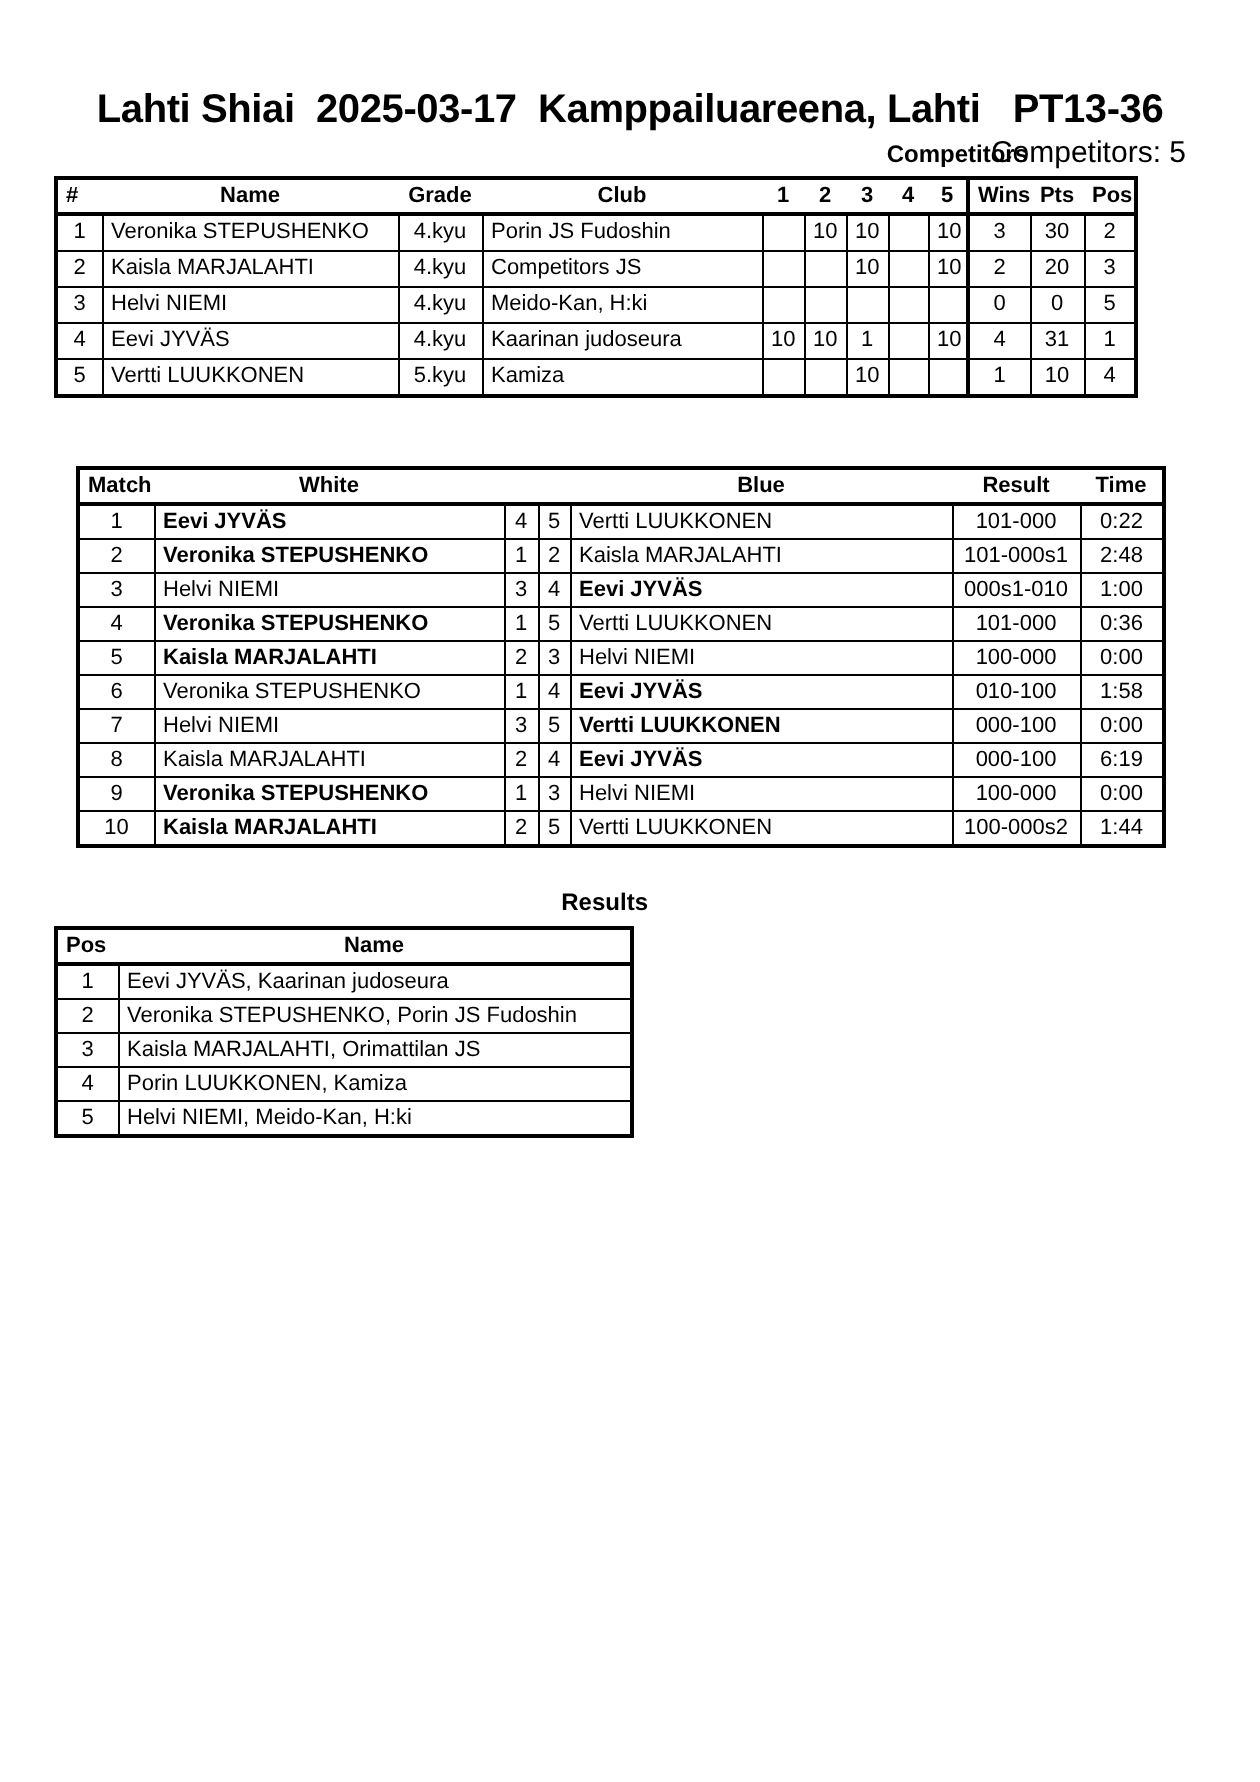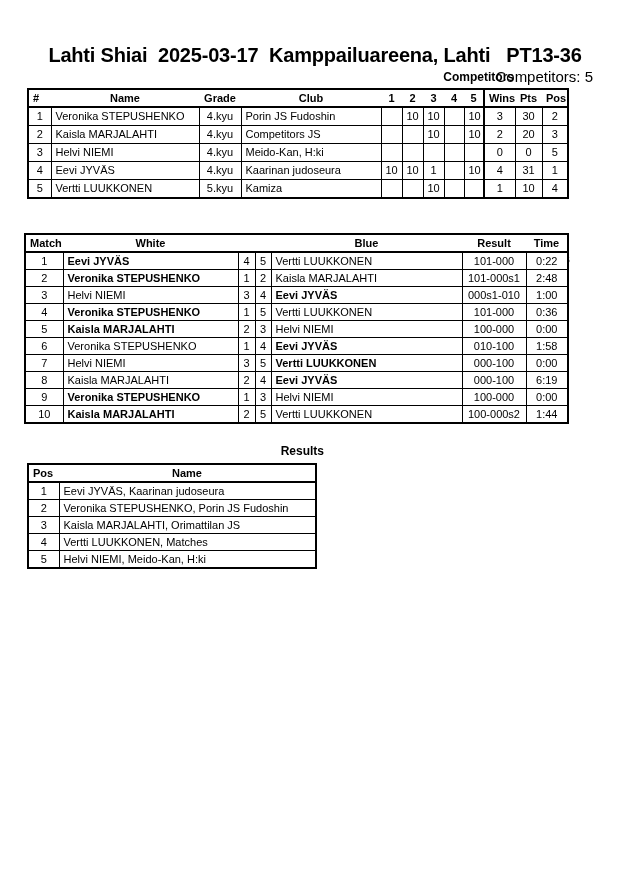--- a/index.html
+++ b/index.html
@@ -18,21 +18,21 @@
   #heading-matches{top:216px;left:27px;width:543px;margin-top:36px;}
   #heading-results{top:444px;left:36px;width:288px;}
   .count-label{
     position:absolute;top:68px;right:37px;font-size:15px;
   }
   table{
     position:absolute;border-collapse:collapse;table-layout:fixed;
     background:#fff;border:2px solid #000;
   }
   #competitors-table{top:88px;left:27px;width:540px;}
-  #matches-table{top:233px;left:24px;width:543px;padding-left:20px;}
+  #matches-table{top:233px;left:38px;width:543px;padding-left:20px;}
   #results-table{top:463px;left:27px;width:288px;}
   td,th{
     border:1px solid #000;font-size:11px;line-height:1.1;
     padding:0 4px;overflow:hidden;white-space:nowrap;vertical-align:middle;
   }
   th{
     border-left:none;border-right:none;border-bottom:2px solid #000;
     font-weight:bold;text-align:center;
   }
   #competitors-table td{height:17px;}
@@ -295,20 +295,20 @@
       <tr>
         <td class="ac">2</td>
         <td class="al">Veronika STEPUSHENKO, Porin JS Fudoshin</td>
       </tr>
       <tr>
         <td class="ac">3</td>
         <td class="al">Kaisla MARJALAHTI, Orimattilan JS</td>
       </tr>
       <tr>
         <td class="ac">4</td>
-        <td class="al">Vertti LUUKKONEN, Matches</td>
+        <td class="al">Porin LUUKKONEN, Kamiza</td>
       </tr>
       <tr>
         <td class="ac">5</td>
         <td class="al">Helvi NIEMI, Meido-Kan, H:ki</td>
       </tr>
     </tbody>
 </table>
 
 </body></html>

